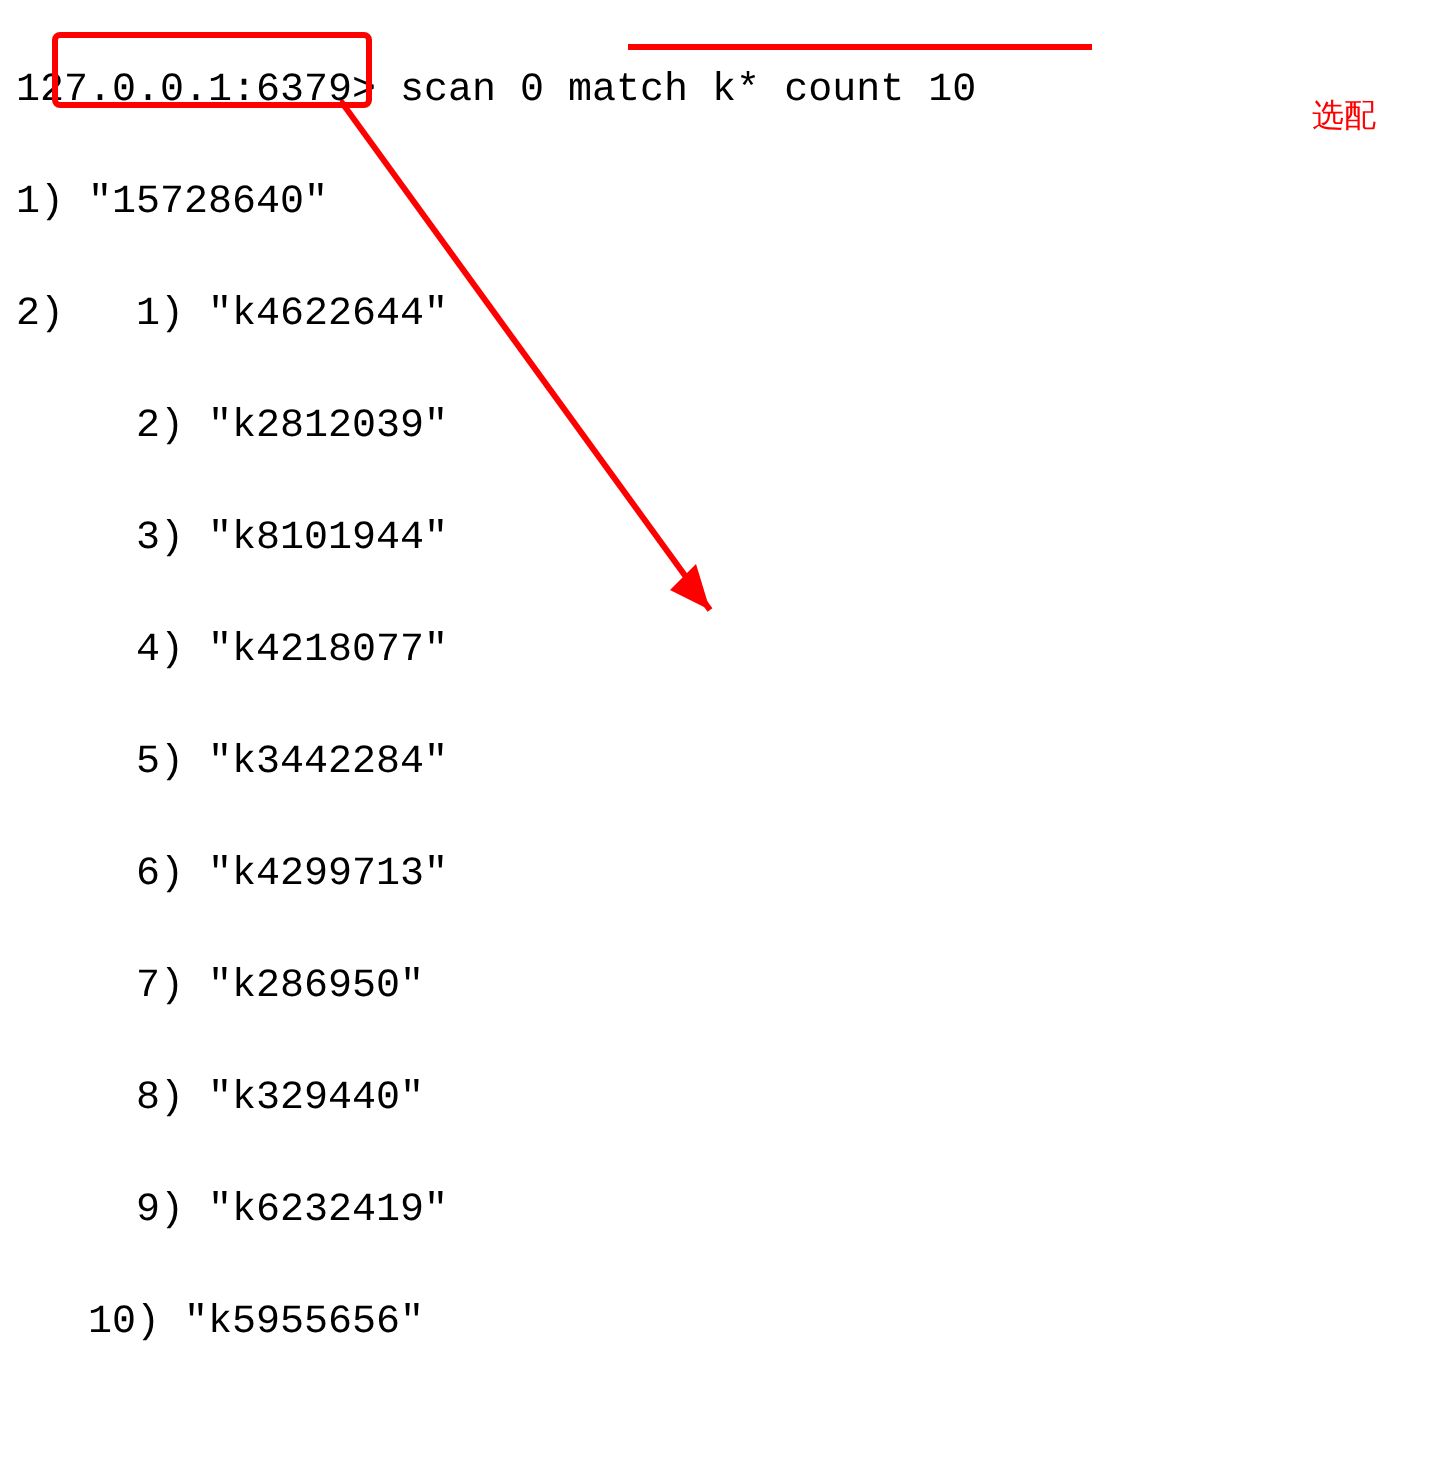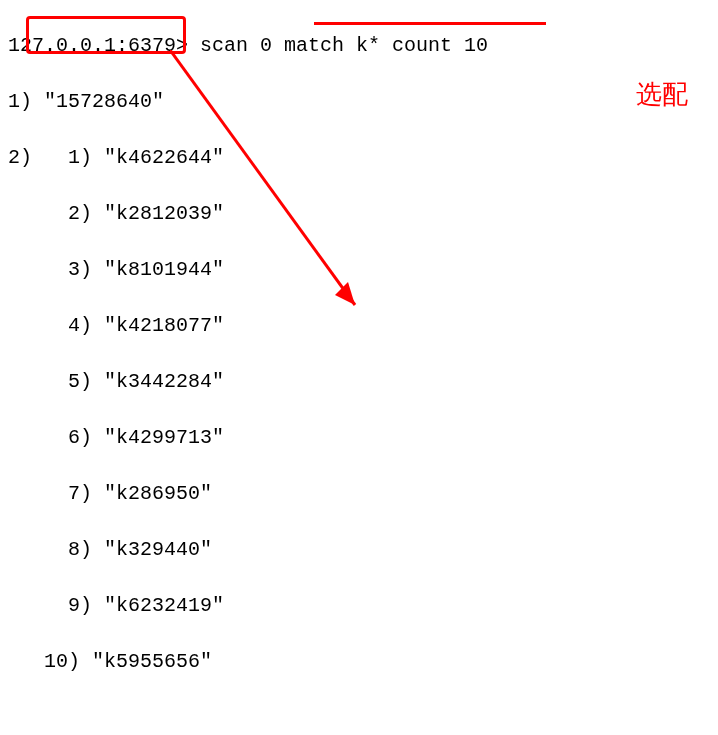--- a/index.html
+++ b/index.html
@@ -20,23 +20,23 @@
     }
     .terminal {
       white-space: pre;
     }
     .line {
       display: block;
     }
     .annotation-label {
       position: absolute;
       right: 30px;
-      top: 76px;
+      top: 48px;
       color: #ff0000;
-      font-size: 26px;
+      font-size: 16px;
       font-family: sans-serif;
       font-weight: normal;
     }
     .annotation-box {
       position: absolute;
       left: 26px;
       top: 16px;
       width: 160px;
       height: 38px;
       border: 3px solid #ff0000;

